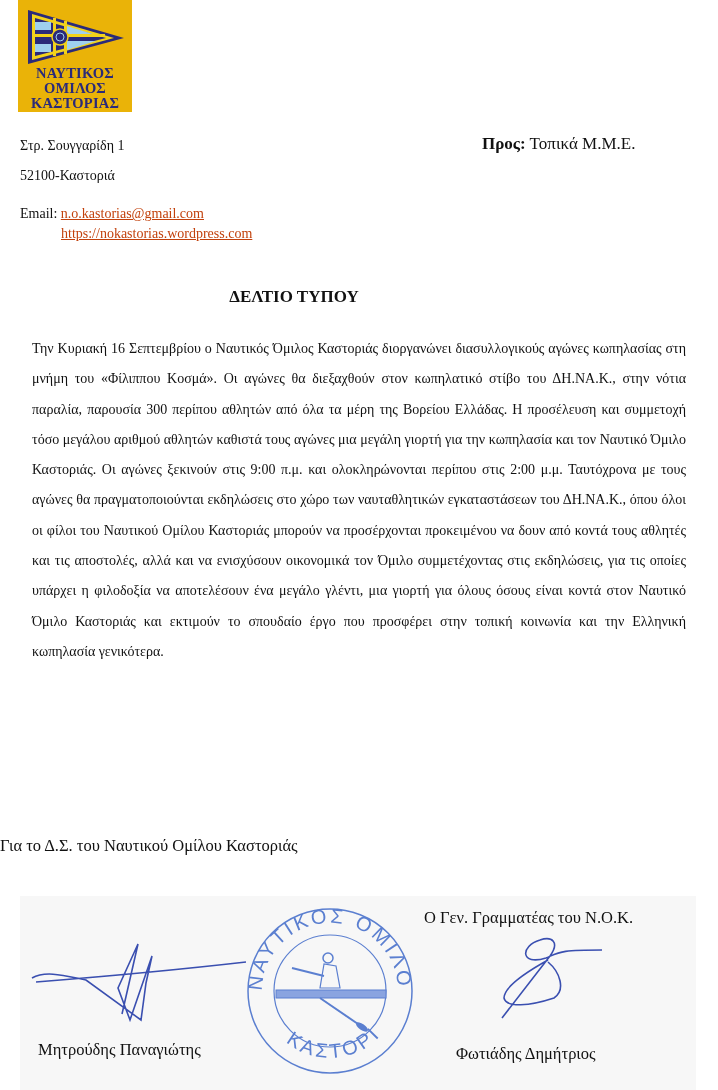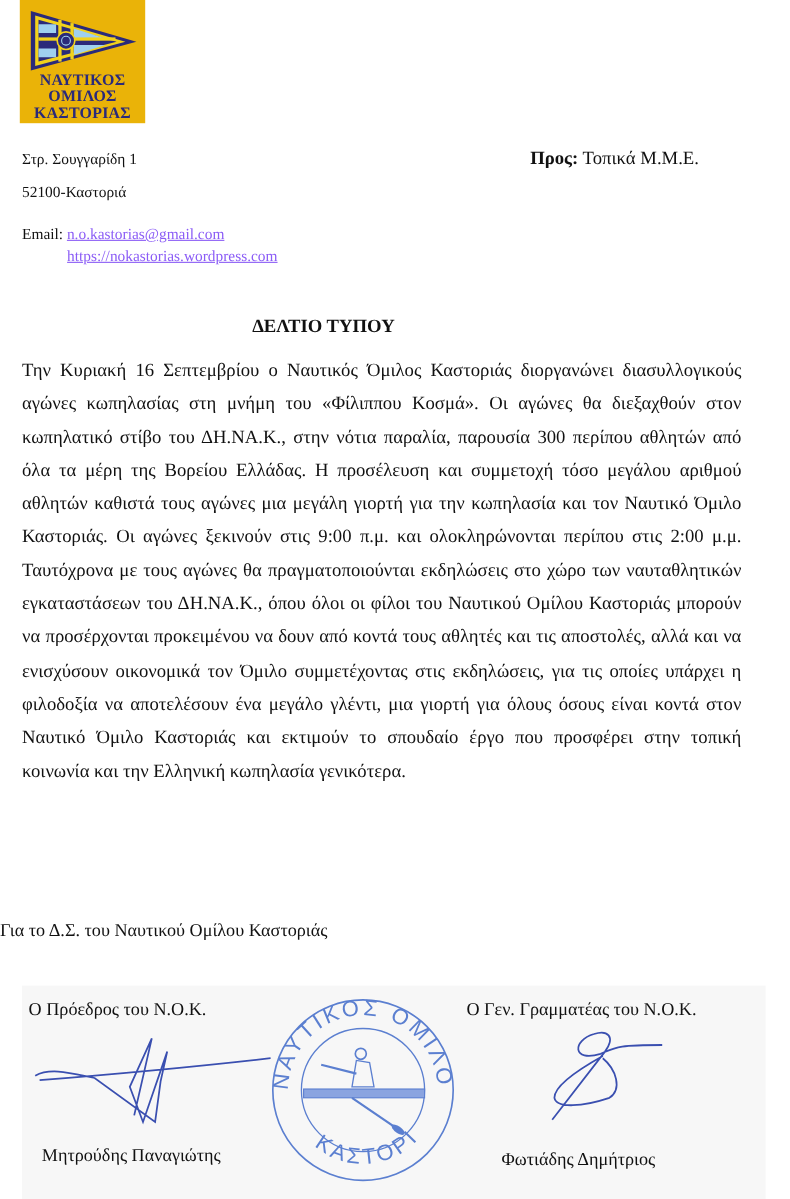--- a/index.html
+++ b/index.html
@@ -11,27 +11,27 @@
     #logo-box {
       left: 18px; top: 0px; width: 114px; height: 112px; background: #eab308;
     }
     #logo-box svg { position: absolute; left: 8px; top: 8px; }
     .logo-text {
       position: absolute; left: 0; width: 114px; text-align: center;
       font-family: "Liberation Serif", serif; font-weight: bold; color: #2a2a7a;
       font-size: 14.5px; line-height: 15px; letter-spacing: 0.2px;
     }
     .addr { font-size: 14px; left: 20px; }
-    .link { color: #8b5cf6; text-decoration: underline; }
+    .link { color: #c2410c; text-decoration: underline; }
     #to-line { left: 482px; top: 134px; font-size: 17px; }
     #to-line b { font-weight: bold; }
     #title { left: 0; width: 588px; top: 287px; text-align: center; font-weight: bold; font-size: 17px; }
     #body-text {
-      left: 20px; top: 322px; width: 654px; font-size: 17px; line-height: 30.3px;
-      text-align: justify; margin: 0;
+      left: 20px; top: 322px; width: 654px; font-size: 14px; line-height: 30.3px;
+      text-align: justify; margin: 12px;
     }
     #closing { left: 0; width: 686px; top: 836px; text-align: left; font-size: 16.5px; }
     #sig-area { left: 20px; top: 896px; width: 676px; height: 194px; background: #f7f7f7; }
     .sig-label { font-size: 16.5px; position: absolute; }
     .sig-name { font-size: 16.5px; position: absolute; }
   </style>
 </head>
 <body>
 
 <div id="logo-box" class="abs">
@@ -67,21 +67,20 @@
   <b>Προς:</b><span> Τοπικά Μ.Μ.Ε.</span>
 </div>
 
 <div id="title" class="abs">ΔΕΛΤΙΟ ΤΥΠΟΥ</div>
 
 <p id="body-text" class="abs">Την Κυριακή 16 Σεπτεμβρίου ο Ναυτικός Όμιλος Καστοριάς διοργανώνει διασυλλογικούς αγώνες κωπηλασίας στη μνήμη του «Φίλιππου Κοσμά». Οι αγώνες θα διεξαχθούν στον κωπηλατικό στίβο του ΔΗ.ΝΑ.Κ., στην νότια παραλία, παρουσία 300 περίπου αθλητών από όλα τα μέρη της Βορείου Ελλάδας. Η προσέλευση και συμμετοχή τόσο μεγάλου αριθμού αθλητών καθιστά τους αγώνες μια μεγάλη γιορτή για την κωπηλασία και τον Ναυτικό Όμιλο Καστοριάς. Οι αγώνες ξεκινούν στις 9:00 π.μ. και ολοκληρώνονται περίπου στις 2:00 μ.μ. Ταυτόχρονα με τους αγώνες θα πραγματοποιούνται εκδηλώσεις στο χώρο των ναυταθλητικών εγκαταστάσεων του ΔΗ.ΝΑ.Κ., όπου όλοι οι φίλοι του Ναυτικού Ομίλου Καστοριάς μπορούν να προσέρχονται προκειμένου να δουν από κοντά τους αθλητές και τις αποστολές, αλλά και να ενισχύσουν οικονομικά τον Όμιλο συμμετέχοντας στις εκδηλώσεις, για τις οποίες υπάρχει η φιλοδοξία να αποτελέσουν ένα μεγάλο γλέντι, μια γιορτή για όλους όσους είναι κοντά στον Ναυτικό Όμιλο Καστοριάς και εκτιμούν το σπουδαίο έργο που προσφέρει στην τοπική κοινωνία και την Ελληνική κωπηλασία γενικότερα.</p>
 
 <div id="closing" class="abs">Για το Δ.Σ. του Ναυτικού Ομίλου Καστοριάς</div>
 
 <div id="sig-area" class="abs">
-  <div class="sig-label" style="left:6px; top:12px">Ο Πρόεδρος του Ν.Ο.Κ.</div>
   <svg class="abs" style="left:6px; top:42px" width="230" height="90" viewBox="0 0 230 90">
     <path d="M6,40 C20,32 40,38 60,42 L115,82 L120,45 L126,18 L104,82 L92,50 L112,6 L96,76 M10,44 C60,40 150,32 220,24" fill="none" stroke="#3a4fb0" stroke-width="1.6"></path>
   </svg>
   <div class="sig-name" style="left:18px; top:144px">Μητρούδης Παναγιώτης</div>
 
   <svg class="abs" style="left:220px; top:0px" width="180" height="185" viewBox="0 0 180 185">
     <defs>
       <path id="stampTop" d="M22,95 A68,68 0 0 1 158,95"></path>
       <path id="stampBot" d="M40,140 A68,68 0 0 0 140,140"></path>
     </defs>

